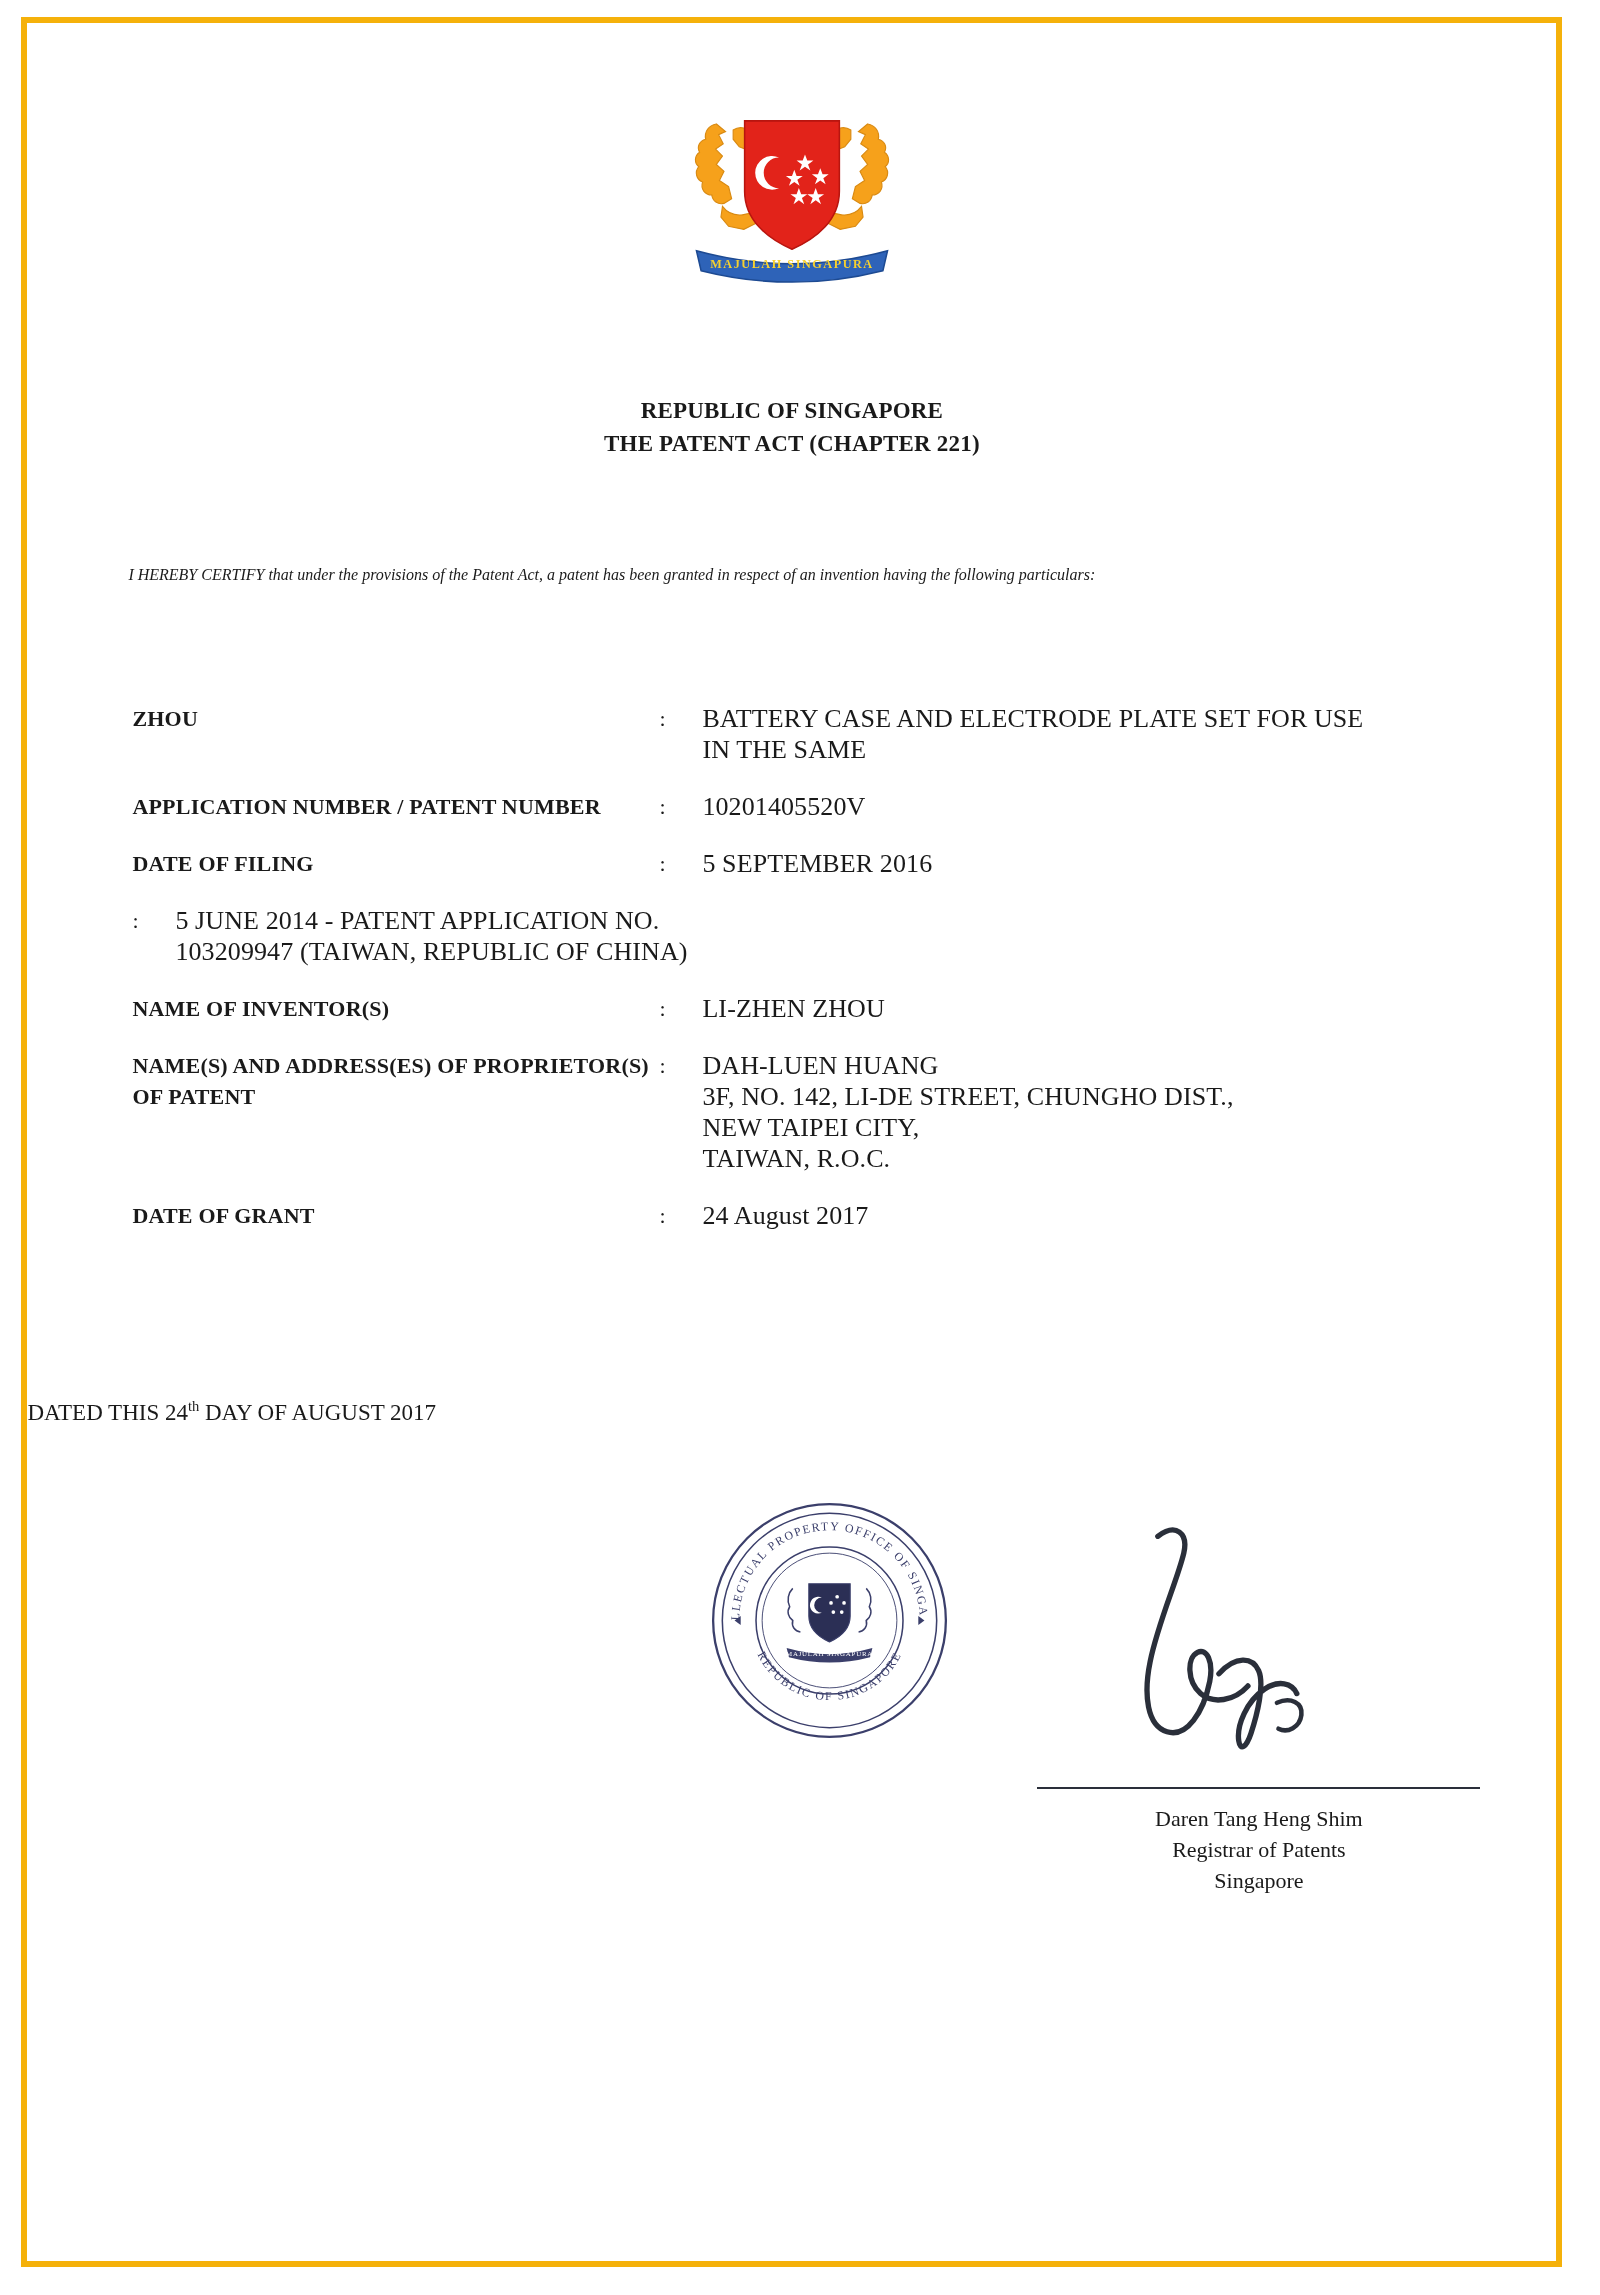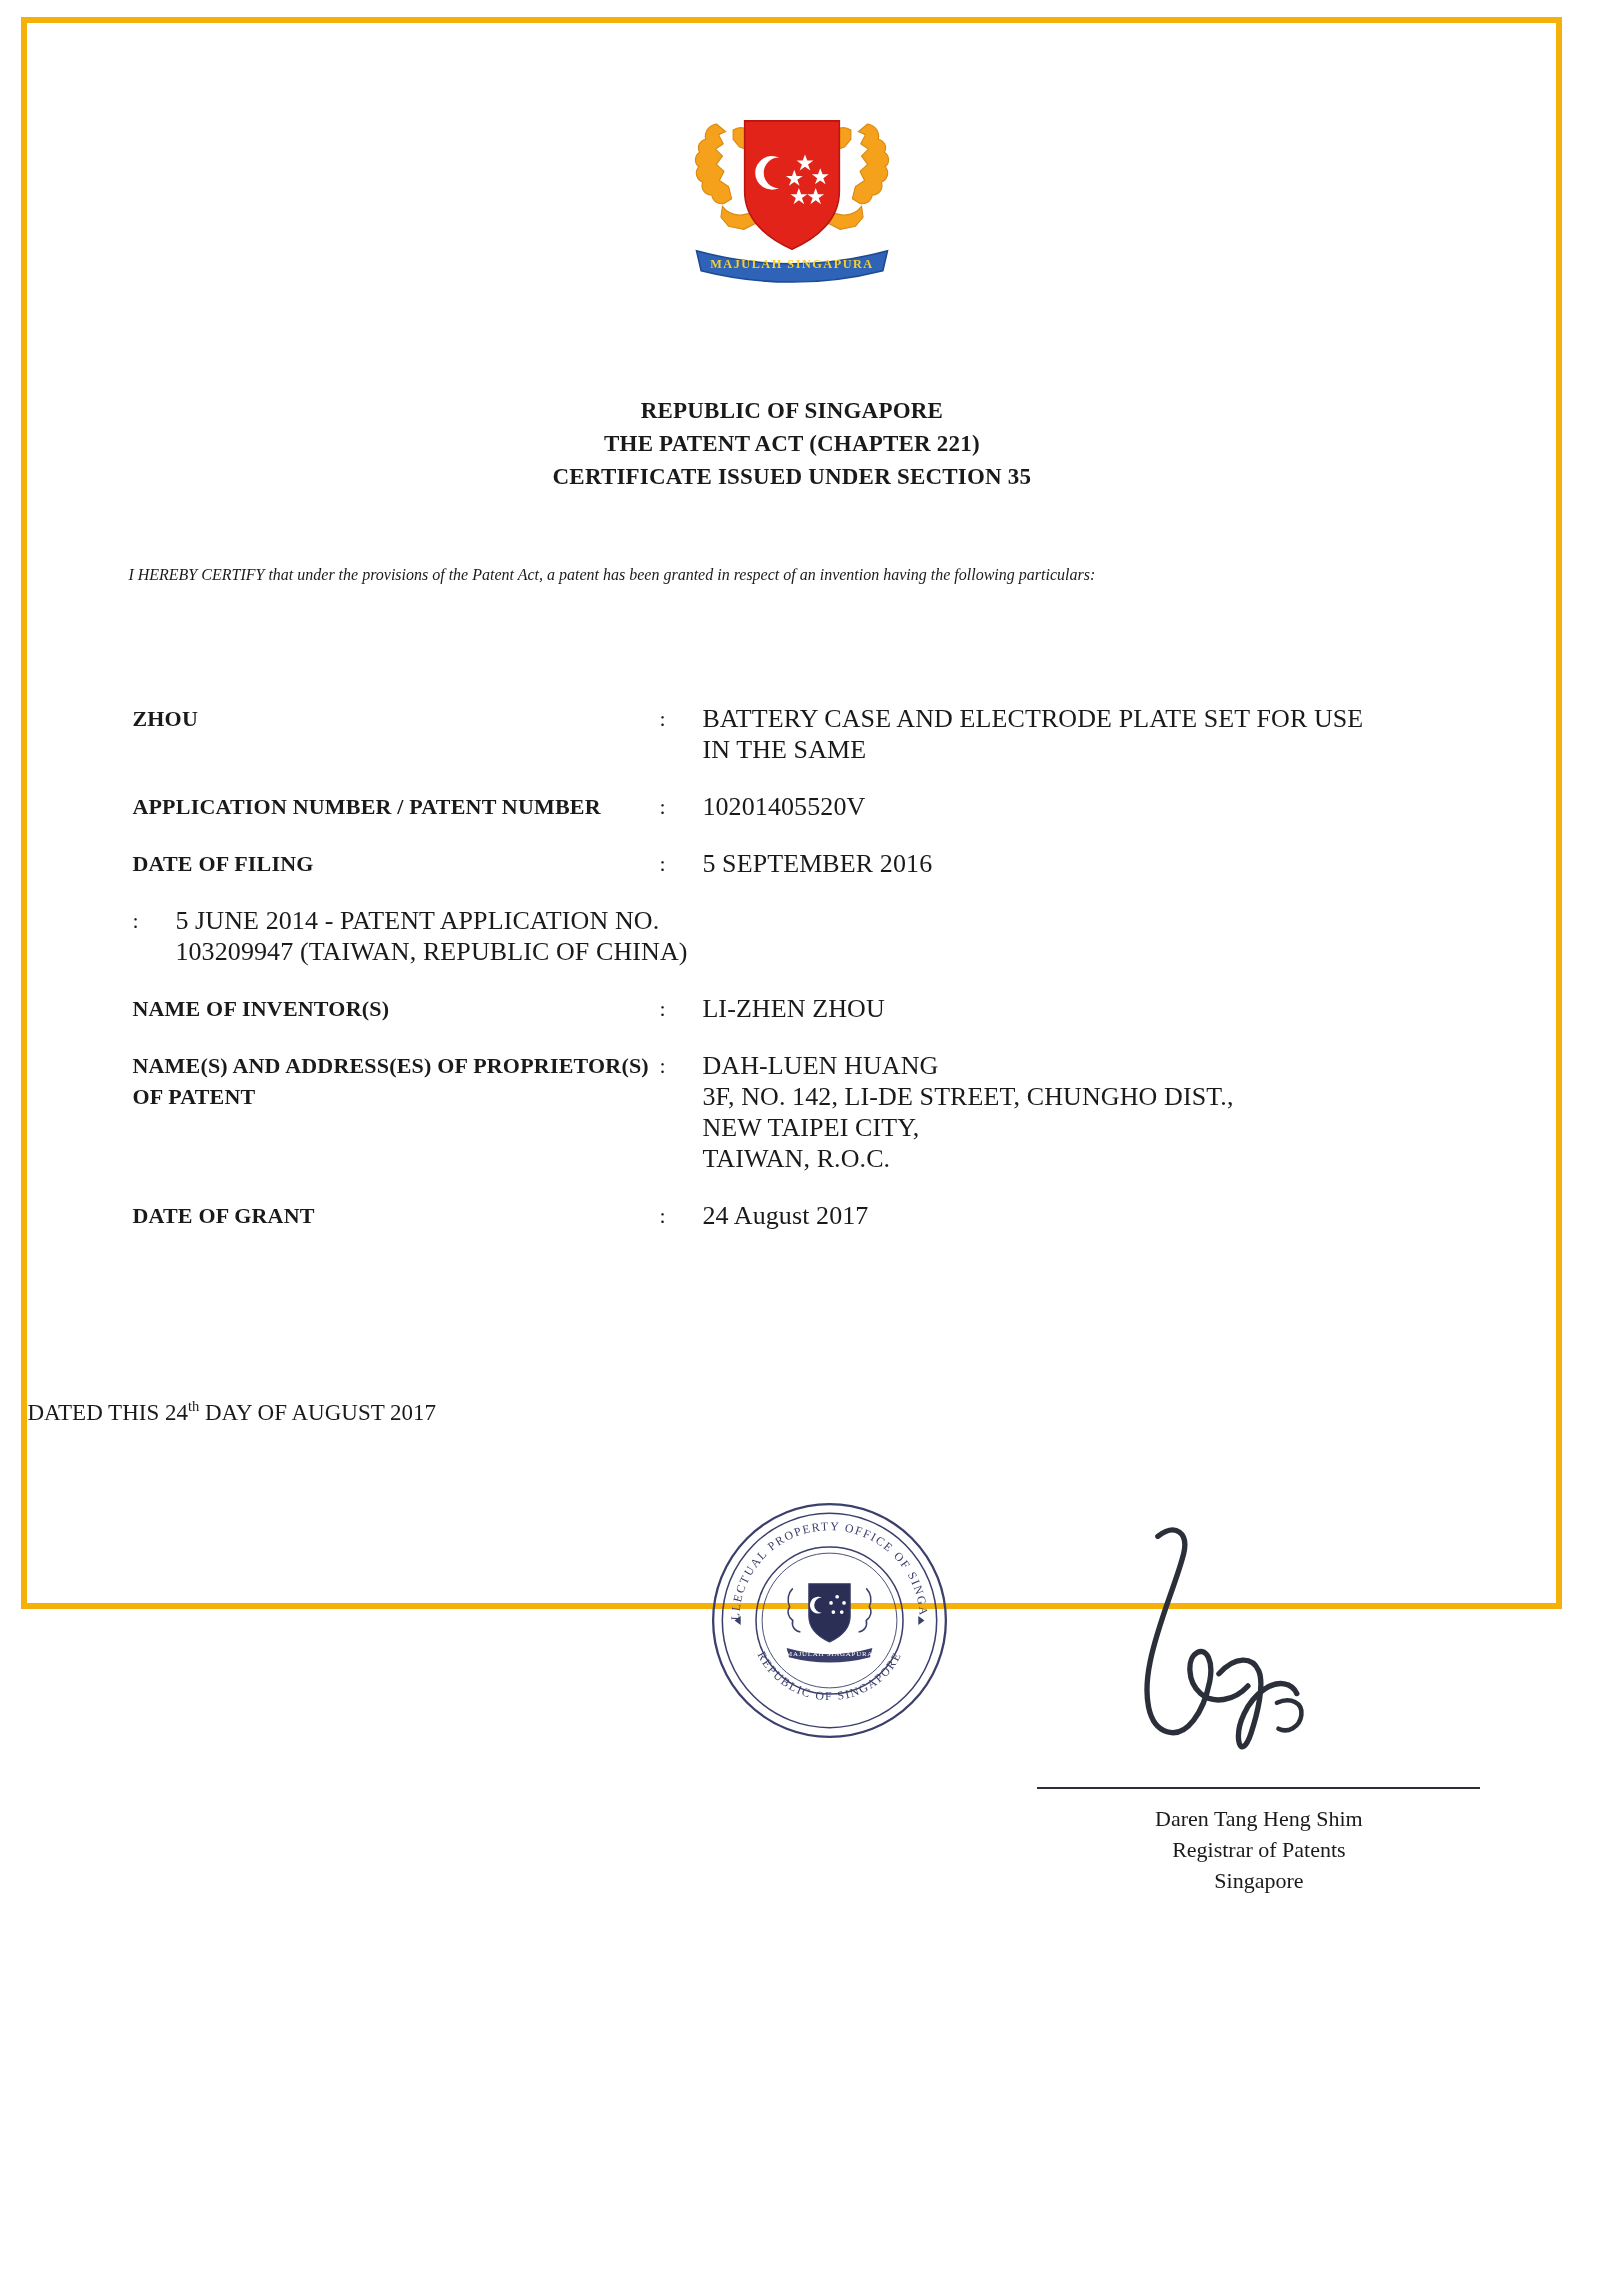--- a/index.html
+++ b/index.html
@@ -15,21 +15,21 @@
     position: relative;
     overflow: hidden;
   }
 
   
   .page-frame {
     position: absolute;
     left: 21.4px;
     top: 17px;
     width: 1541px;
-    height: 1592px;
+    height: 2250px;
     border: 6.9px solid #F5B10A;
     box-sizing: border-box;
     background: #ffffff;
   }
 
   .content {
     position: absolute;
     left: 0;
     top: 0;
     width: 100%;
@@ -196,21 +196,20 @@
 
           <path d="M70 218 q125 34 250 0 l-6 26 q-119 30 -238 0 z" fill="#2E63B8" stroke="#1d4a92" stroke-width="2"></path>
           <text x="195" y="240" text-anchor="middle" font-family="'Liberation Serif', serif" font-size="16" font-weight="bold" fill="#F6D02F" letter-spacing="2">MAJULAH SINGAPURA</text>
         </svg>
       </div>
     </div>
 
     <div class="head-block">
       <div>REPUBLIC OF SINGAPORE</div>
       <div>THE PATENT ACT (CHAPTER 221)</div>
-      <div>CERTIFICATE ISSUED UNDER SECTION 35</div>
     </div>
 
     <div class="certify">I HEREBY CERTIFY that under the provisions of the Patent Act, a patent has been granted in respect of an invention having the following particulars:</div>
 
     <div class="particulars">
 
       <div class="row">
         <div class="label">
           <span class="ln">ZHOU</span>
         </div>

